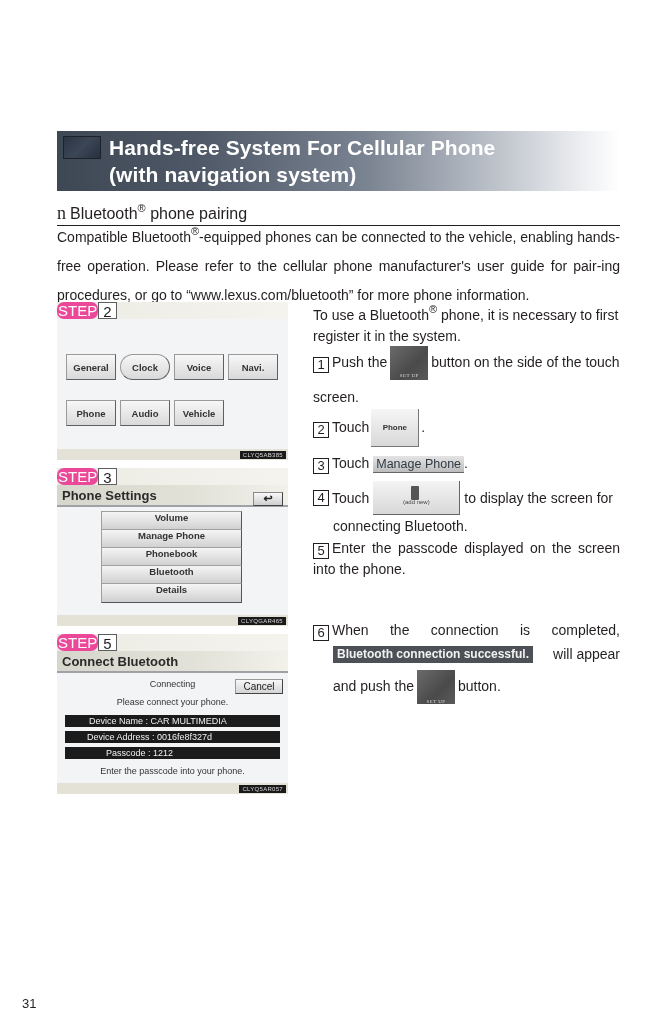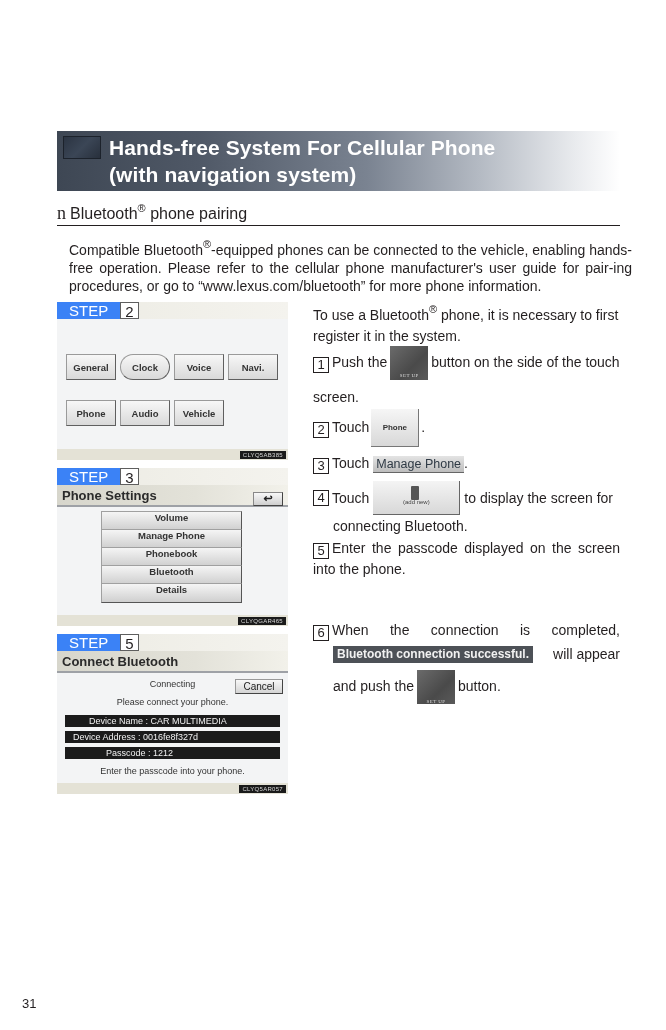--- a/index.html
+++ b/index.html
@@ -6,24 +6,24 @@
   body { width: 666px; height: 1030px; background: #ffffff; position: relative; font-family: "Liberation Sans", sans-serif; color: #231f20; overflow: hidden; }
   .header-band { position: absolute; left: 57px; top: 131px; width: 563px; height: 60px;
     background: linear-gradient(to right, #3e4754 0%, #4f5866 25%, #7a8391 55%, #b4bac3 75%, #e9ebee 92%, #ffffff 100%); }
   .header-thumb { position: absolute; left: 6px; top: 5px; width: 38px; height: 23px;
     background: linear-gradient(135deg, #2b3442, #3b4656 50%, #28303c); border: 1px solid #1c222b; }
   .header-title { position: absolute; left: 52px; top: 3px; color: #ffffff; font-weight: bold; font-size: 21px; line-height: 27px; letter-spacing: 0.1px; }
   .section-head { position: absolute; left: 57px; top: 202px; width: 563px; height: 24px; border-bottom: 1px solid #231f20; }
   .bullet-n { font-family: "Liberation Serif", serif; font-size: 18px; color: #231f20; margin-right: 4px; }
   .section-title { font-size: 16px; font-weight: normal; }
   .sup { font-size: 11px; vertical-align: 7px; }
-  .intro { position: absolute; left: 57px; top: 235px; width: 563px; font-size: 14px; line-height: 18px; text-align: justify; margin-left: 12px; }
+  .intro { position: absolute; left: 57px; top: 217px; width: 563px; font-size: 14px; line-height: 29px; text-align: justify; }
   .panel { position: absolute; left: 57px; width: 231px; background: #f3f4f5; overflow: hidden; }
   .step-tag { position: absolute; left: 0; top: 0; height: 17px; display: flex; font-size: 15px; line-height: 17px; }
-  .step-word { background: #3b82f6; color: #ffffff; padding: 0 12px; }
+  .step-word { background: #ec4899; color: #ffffff; padding: 0 1px; border-radius: 7px; }
   .step-num { background: #ffffff; color: #231f20; border: 1px solid #5e5e5e; padding: 0 4px; }
   .panel-bar { position: absolute; left: 0; top: 17px; width: 100%; height: 22px; background: linear-gradient(to right, #d7d6cc 0%, #e3e2d9 60%, #f2f1ea 100%); border-bottom: 2px solid #9ea1a6; font-weight: bold; font-size: 13px; line-height: 22px; padding-left: 5px; color: #2a2a2a; }
   .panel-top-fill { position: absolute; left: 0; top: 0; width: 100%; height: 17px; background: linear-gradient(to right, #ecebe3, #f4f3ee); }
   .panel-foot { position: absolute; left: 0; bottom: 0; width: 100%; height: 11px; background: #e4e2d6; }
   .code-tag { position: absolute; right: 2px; bottom: 1px; background: #1a1a1a; color: #d8d8d8; font-size: 6px; line-height: 8px; padding: 0 3px; letter-spacing: 0.3px; }
   .grid-btn { position: absolute; width: 50px; height: 26px; background: linear-gradient(#f7f7f7, #d9d9d9); border: 1px solid #9a9a9a; border-right-color: #5f5f5f; border-bottom-color: #5f5f5f; font-size: 9.5px; font-weight: bold; color: #333; display: flex; align-items: center; justify-content: center; }
   .wide-btn { position: absolute; left: 44px; width: 141px; height: 20px; background: linear-gradient(#f5f5f5, #cfcfcf); border: 1px solid #a0a0a0; border-right-color: #555; border-bottom-color: #555; font-size: 9.5px; font-weight: bold; color: #333; text-align: center; line-height: 12px; }
   .back-btn { position: absolute; right: 5px; top: 24px; width: 30px; height: 14px; background: linear-gradient(#f8f8f8, #cfcfcf); border: 1px solid #888; border-right-color: #444; border-bottom-color: #444; font-size: 11px; line-height: 11px; text-align: center; font-weight: bold; color: #222; }
   .cb-text { position: absolute; font-size: 9px; color: #333; text-align: center; width: 100%; }
   .cancel-btn { position: absolute; right: 5px; top: 45px; width: 48px; height: 15px; background: linear-gradient(#f8f8f8, #d4d4d4); border: 1px solid #999; border-right-color: #444; border-bottom-color: #444; font-size: 10px; line-height: 13px; text-align: center; color: #222; }
@@ -99,21 +99,21 @@
   <div class="panel-top-fill"></div>
   <div class="step-tag">
     <span class="step-word">STEP</span>
       <span class="step-num">5</span>
   </div>
   <div class="panel-bar">Connect Bluetooth</div>
   <div class="cb-text" style="top:45px; left:0;">Connecting</div>
   <div class="cancel-btn">Cancel</div>
   <div class="cb-text" style="top:63px; left:0;">Please connect your phone.</div>
   <div class="dark-row" style="top:81px; padding-left:24px;">Device Name : CAR MULTIMEDIA</div>
-  <div class="dark-row" style="top:97px; padding-left:8px;">Device Address : 0016fe8f327d</div>
+  <div class="dark-row" style="top:97px; padding-left:22px;">Device Address : 0016fe8f327d</div>
   <div class="dark-row" style="top:113px; padding-left:41px;">Passcode : 1212</div>
   <div class="cb-text" style="top:132px; left:0;">Enter the passcode into your phone.</div>
   <div class="panel-foot"></div>
   <div class="code-tag">CLYQ5AR057</div>
 </div>
 
 <div class="right-col" style="top:299px;">
   <span>To use a Bluetooth</span><span class="sup">®</span><span> phone, it is necessary to first register it in the system.</span>
 </div>
 

